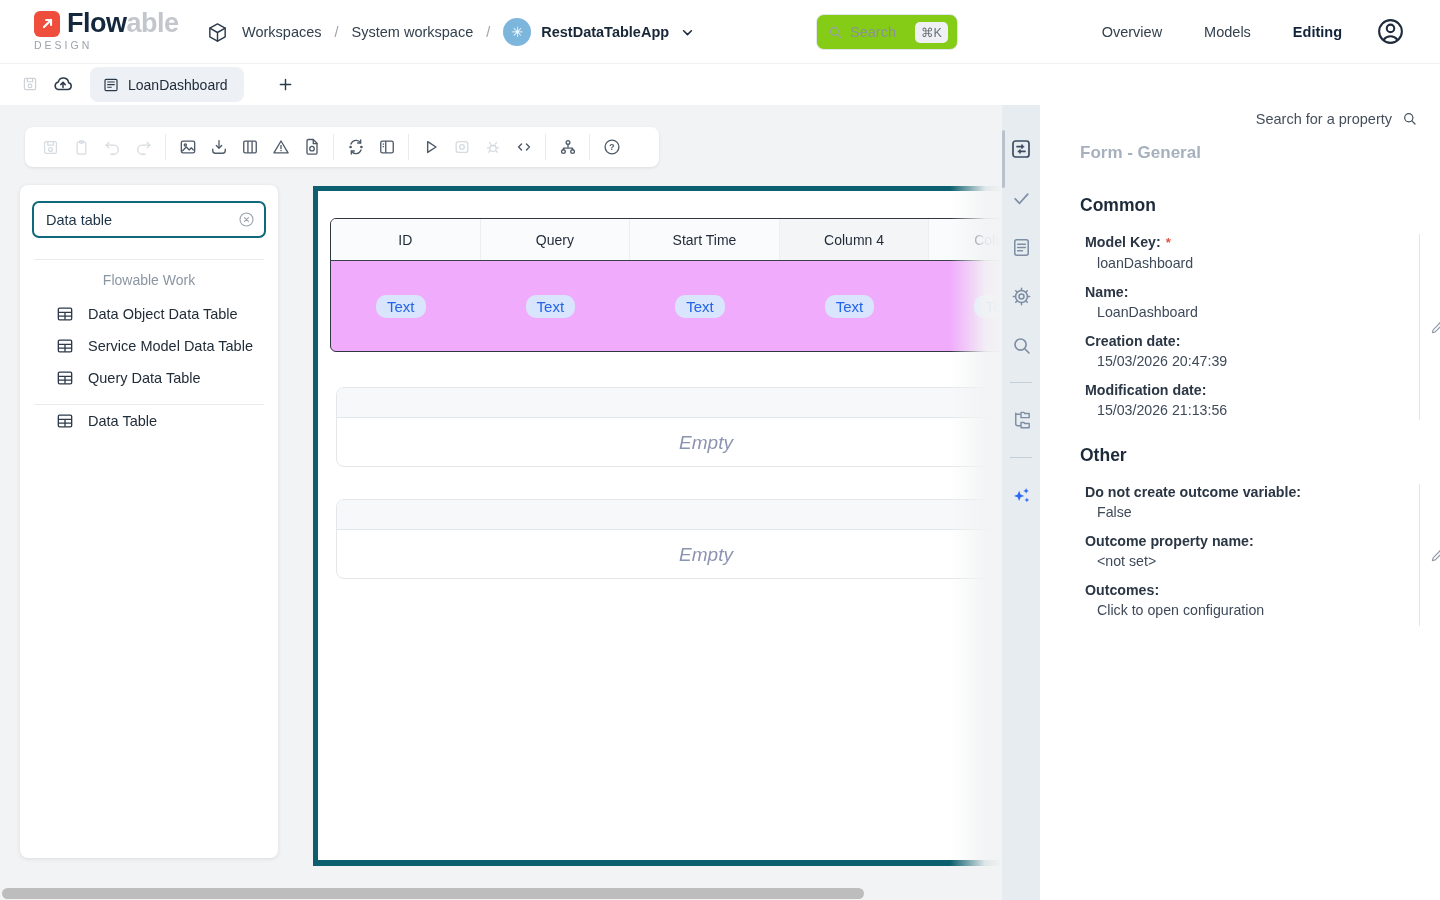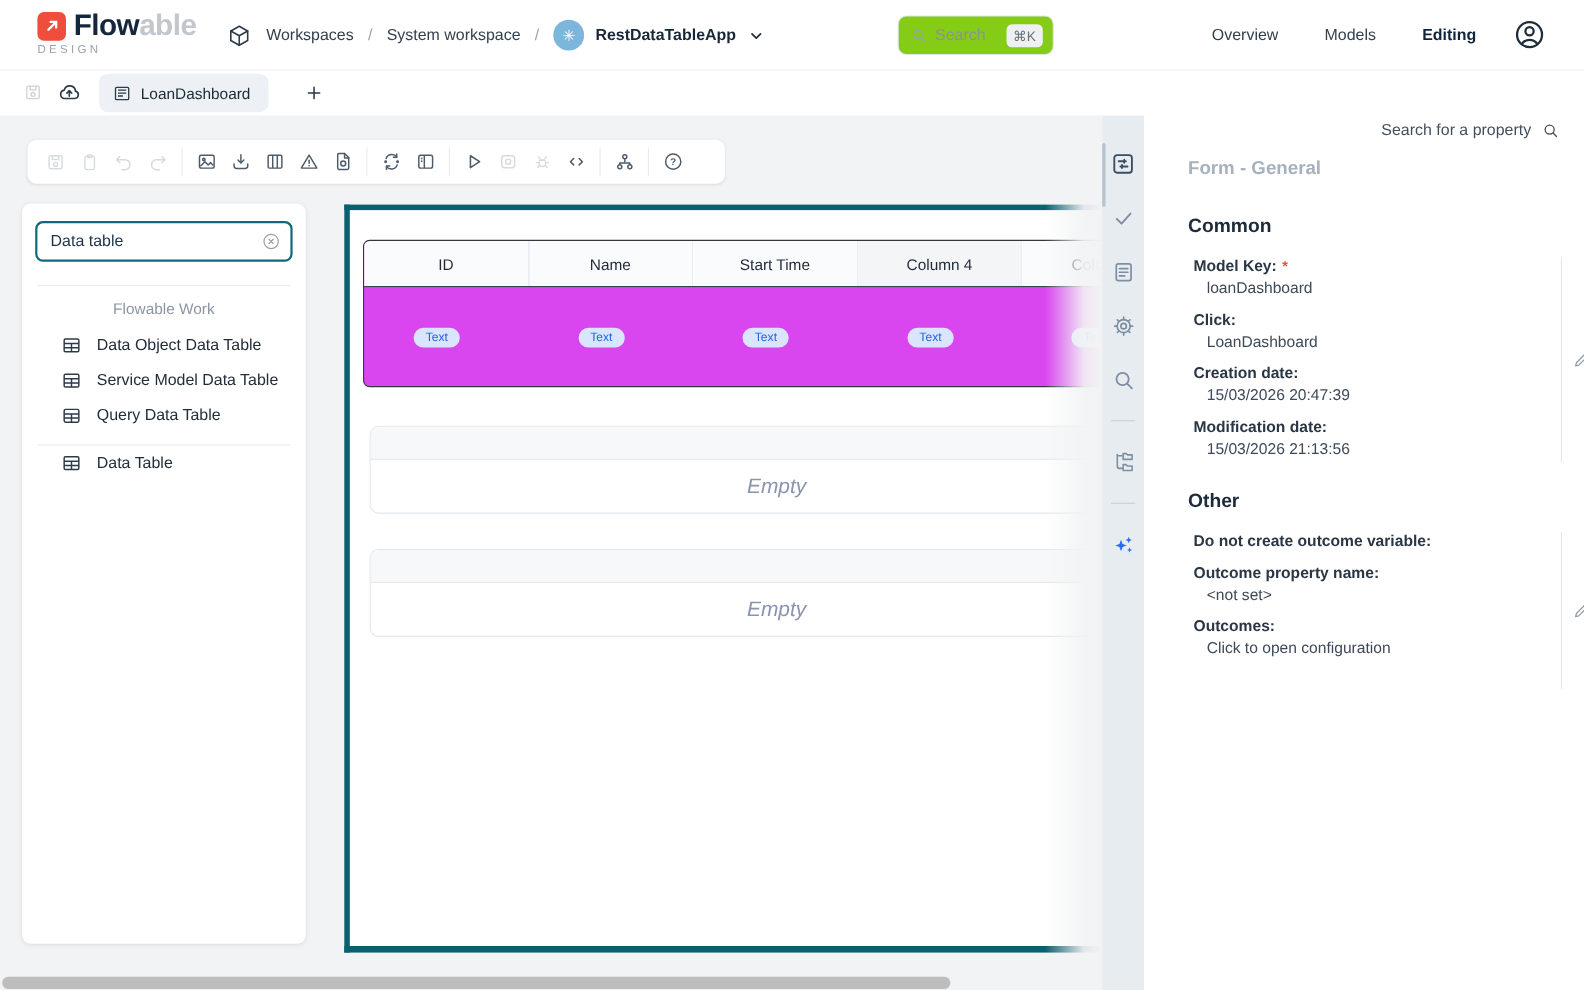--- a/index.html
+++ b/index.html
@@ -57,29 +57,29 @@
   .clear-btn { color:#99a2ab; cursor:pointer; display:flex; }
   .pal-divider { height:1px; background:#e9ebee; margin:0 14px; }
   .pal-group-title { text-align:center; font-size:14px; color:#8b96a3; padding:12px 0 10px; }
   .pal-item { display:flex; align-items:center; gap:13px; padding:6px 10px 6px 35px; font-size:14.5px; color:#222d3a; cursor:pointer; }
   .pal-item .g-ic { color:#2c3a4a; }
   .pal-spacer { height:10px; }
 
   
   .canvas { position:absolute; left:313px; top:81px; width:689px; height:680px; background:#fff;
             border-left:5px solid #0b5f6e; border-top:5px solid #0b5f6e; border-bottom:6px solid #0b5f6e; overflow:hidden; }
-  .dt-widget { position:absolute; left:12px; top:27px; width:750px; height:134px; border:1px solid #2f3740; border-radius:6px; overflow:hidden; background:#d946ef; }
+  .dt-widget { position:absolute; left:12px; top:27px; width:750px; height:134px; border:1px solid #2f3740; border-radius:6px; overflow:hidden; background:#f0abfc; }
   .dt-head { display:flex; height:42px; border-bottom:1px solid #3a424b; }
   .dt-th { width:150px; height:100%; display:flex; align-items:center; justify-content:center; font-size:14px; color:#1f2937;
            background:#fafbfc; border-right:1px solid #eceef0; }
   .dt-th:last-child { border-right:none; }
   .dt-th.alt { background:#f3f5f6; }
   .dt-row { display:flex; height:91px; align-items:center; }
   .dt-td { width:150px; display:flex; align-items:center; padding-left:45px; }
-  .chip { background:#d8e5fd; color:#2364e8; font-size:11px; padding:3px 11px; border-radius:10px; }
+  .chip { background:#d8e5fd; color:#2364e8; font-size:15px; padding:3px 11px; border-radius:10px; }
   .empty-panel { position:absolute; left:18px; width:740px; height:80px; border:1px solid #e4e7ea; border-radius:8px; background:#fff; overflow:hidden; }
   .empty-head { height:30px; background:#f7f8fa; border-bottom:1px solid #e4e7ea; }
   .empty-body { height:49px; display:flex; align-items:center; justify-content:center; font-size:19px; font-style:italic; color:#8b94b0; }
   .canvas-fade { position:absolute; left:950px; top:0; width:52px; height:795px; pointer-events:none;
                  background:linear-gradient(to right, rgba(242,243,244,0), rgba(242,243,244,0.92) 68%, #f2f3f4); }
 
   .hscroll { position:absolute; left:2px; top:783px; width:862px; height:11px; background:#bdbdbd; border-radius:6px; cursor:grab; }
 
   
   .rail { position:absolute; left:1002px; top:105px; width:38px; height:795px; background:#e7ecf1; display:flex; flex-direction:column; align-items:center; padding-top:30px; }
@@ -376,21 +376,21 @@
             </svg>
           </span>
         <span>Data Table</span>
       </div>
     </div>
 
     <div class="canvas">
       <div class="dt-widget">
         <div class="dt-head">
           <div class="dt-th">ID</div>
-          <div class="dt-th">Name</div>
+          <div class="dt-th">Query</div>
           <div class="dt-th">Start Time</div>
           <div class="dt-th alt">Column 4</div>
           <div class="dt-th">Column 5</div>
         </div>
         <div class="dt-row">
           <div class="dt-td">
               <span class="chip">Text</span>
             </div>
           <div class="dt-td">
               <span class="chip">Text</span>
@@ -485,21 +485,21 @@
     </div>
     <div class="props-title">Form - General</div>
 
     <div class="section-title sec-common">Common</div>
     <div class="fgroup fg-common">
       <div class="field">
         <div class="f-label"><span>Model Key:</span><span class="f-req">*</span></div>
         <div class="f-value">loanDashboard</div>
       </div>
       <div class="field">
-        <div class="f-label">Click:</div>
+        <div class="f-label">Name:</div>
         <div class="f-value">LoanDashboard</div>
       </div>
       <div class="field">
         <div class="f-label">Creation date:</div>
         <div class="f-value">15/03/2026 20:47:39</div>
       </div>
       <div class="field">
         <div class="f-label">Modification date:</div>
         <div class="f-value">15/03/2026 21:13:56</div>
       </div>
@@ -509,20 +509,21 @@
             <path d="M4.5 19.5l1-3.8L16 5.2l2.8 2.8L8.3 18.5l-3.8 1z"></path>
             <path d="M14.5 6.7l2.8 2.8"></path>
           </svg>
       </div>
     </div>
 
     <div class="section-title sec-other">Other</div>
     <div class="fgroup fg-other">
       <div class="field">
         <div class="f-label">Do not create outcome variable:</div>
+        <div class="f-value">False</div>
       </div>
       <div class="field">
         <div class="f-label">Outcome property name:</div>
         <div class="f-value">&lt;not set&gt;</div>
       </div>
       <div class="field">
         <div class="f-label">Outcomes:</div>
         <div class="f-value">Click to open configuration</div>
       </div>
       <div class="vline"></div>

